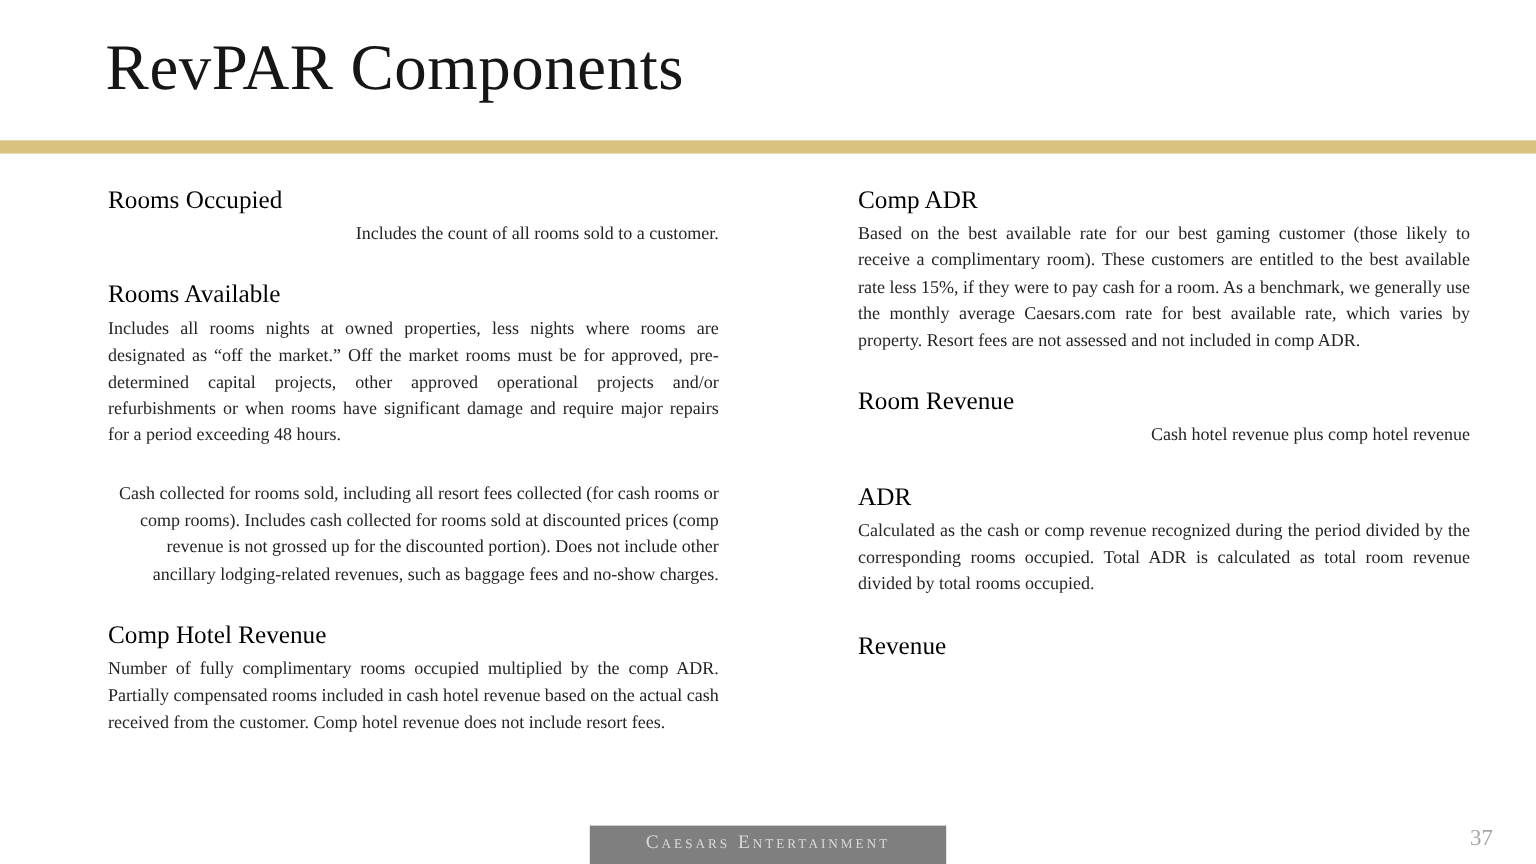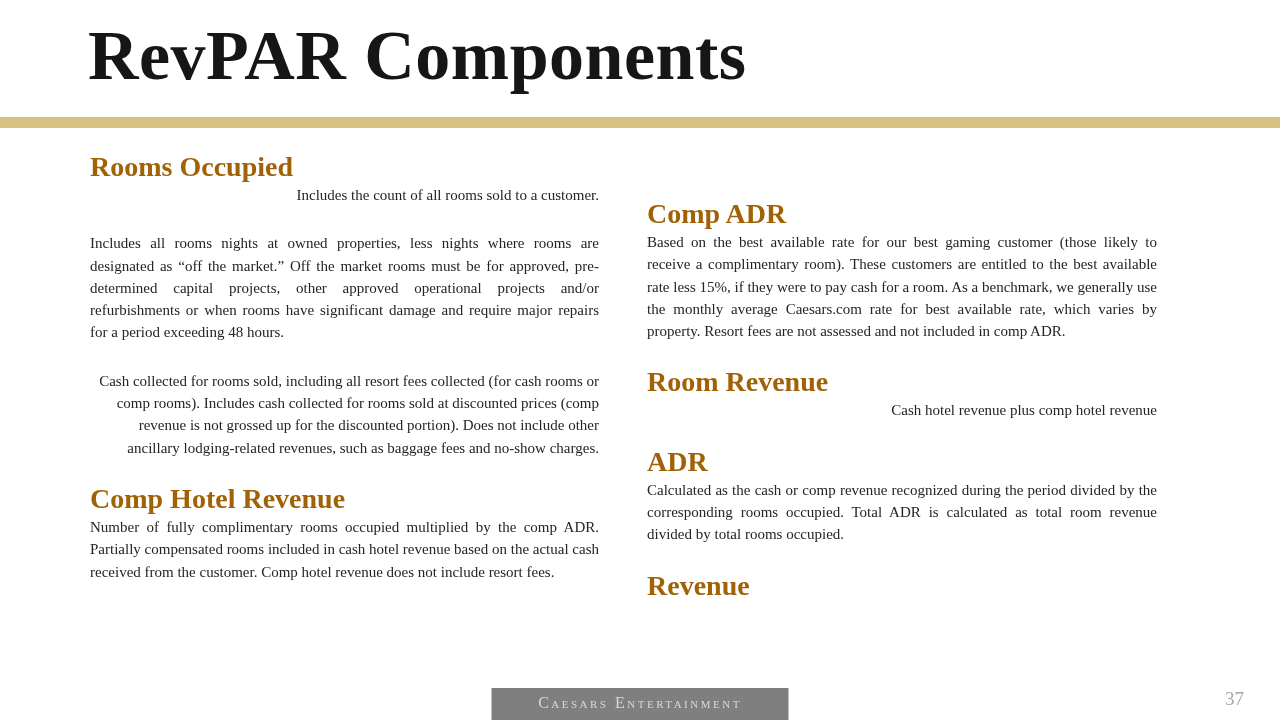--- a/index.html
+++ b/index.html
@@ -14,49 +14,49 @@
     background: #ffffff;
     overflow: hidden;
     font-family: "Liberation Serif", "DejaVu Serif", serif;
     color: #1f1f1f;
   }
   .title {
     position: absolute;
     left: 88px;
     top: 26px;
     margin: 0;
-    font-size: 70px;
+    font-size: 54px;
     line-height: 60px;
-    font-weight: 700;
+    font-weight: 400;
     letter-spacing: 0.5px;
     color: #161616;
     white-space: nowrap;
   }
   .accent-bar {
     position: absolute;
     left: 0;
     top: 117px;
     width: 1280px;
     height: 11px;
     background: #d8c280;
   }
   .col {
     position: absolute;
     top: 153px;
   }
   .col-left  { left: 90px;  width: 509px; }
-  .col-right { left: 647px; width: 510px; margin-top: 47px; }
+  .col-right { left: 715px; width: 510px; }
   .def { margin-top: 26px; }
   .def:first-child { margin-top: 0; }
   .def-heading {
     margin: 0;
-    font-size: 28px;
+    font-size: 21px;
     line-height: 27px;
-    font-weight: 700;
-    color: #a16207;
+    font-weight: 400;
+    color: #000000;
   }
   .def-body {
     margin: 4px 0 0 0;
     font-size: 15px;
     line-height: 22.3px;
     color: #242424;
     text-align: right;
   }
   .def-body.justify {
     text-align: justify;
@@ -99,20 +99,21 @@
   <h1 class="title">RevPAR Components</h1>
 
   <div class="accent-bar" style="background: rgb(216, 194, 128);"></div>
 
   <div class="col col-left">
     <section class="def">
       <h2 class="def-heading">Rooms Occupied</h2>
       <p class="def-body">Includes the count of all rooms sold to a customer.</p>
     </section>
     <section class="def">
+      <h2 class="def-heading">Rooms Available</h2>
       <p class="def-body justify">Includes all rooms nights at owned properties, less nights where rooms are designated as “off the market.” Off the market rooms must be for approved, pre-determined capital projects, other approved operational projects and/or refurbishments or when rooms have significant damage and require major repairs for a period exceeding 48 hours.</p>
     </section>
     <section class="def">
       <p class="def-body">Cash collected for rooms sold, including all resort fees collected (for cash rooms or comp rooms). Includes cash collected for rooms sold at discounted prices (comp revenue is not grossed up for the discounted portion). Does not include other ancillary lodging-related revenues, such as baggage fees and no-show charges.</p>
     </section>
     <section class="def">
       <h2 class="def-heading">Comp Hotel Revenue</h2>
       <p class="def-body justify">Number of fully complimentary rooms occupied multiplied by the comp ADR. Partially compensated rooms included in cash hotel revenue based on the actual cash received from the customer. Comp hotel revenue does not include resort fees.</p>
     </section>
   </div>

